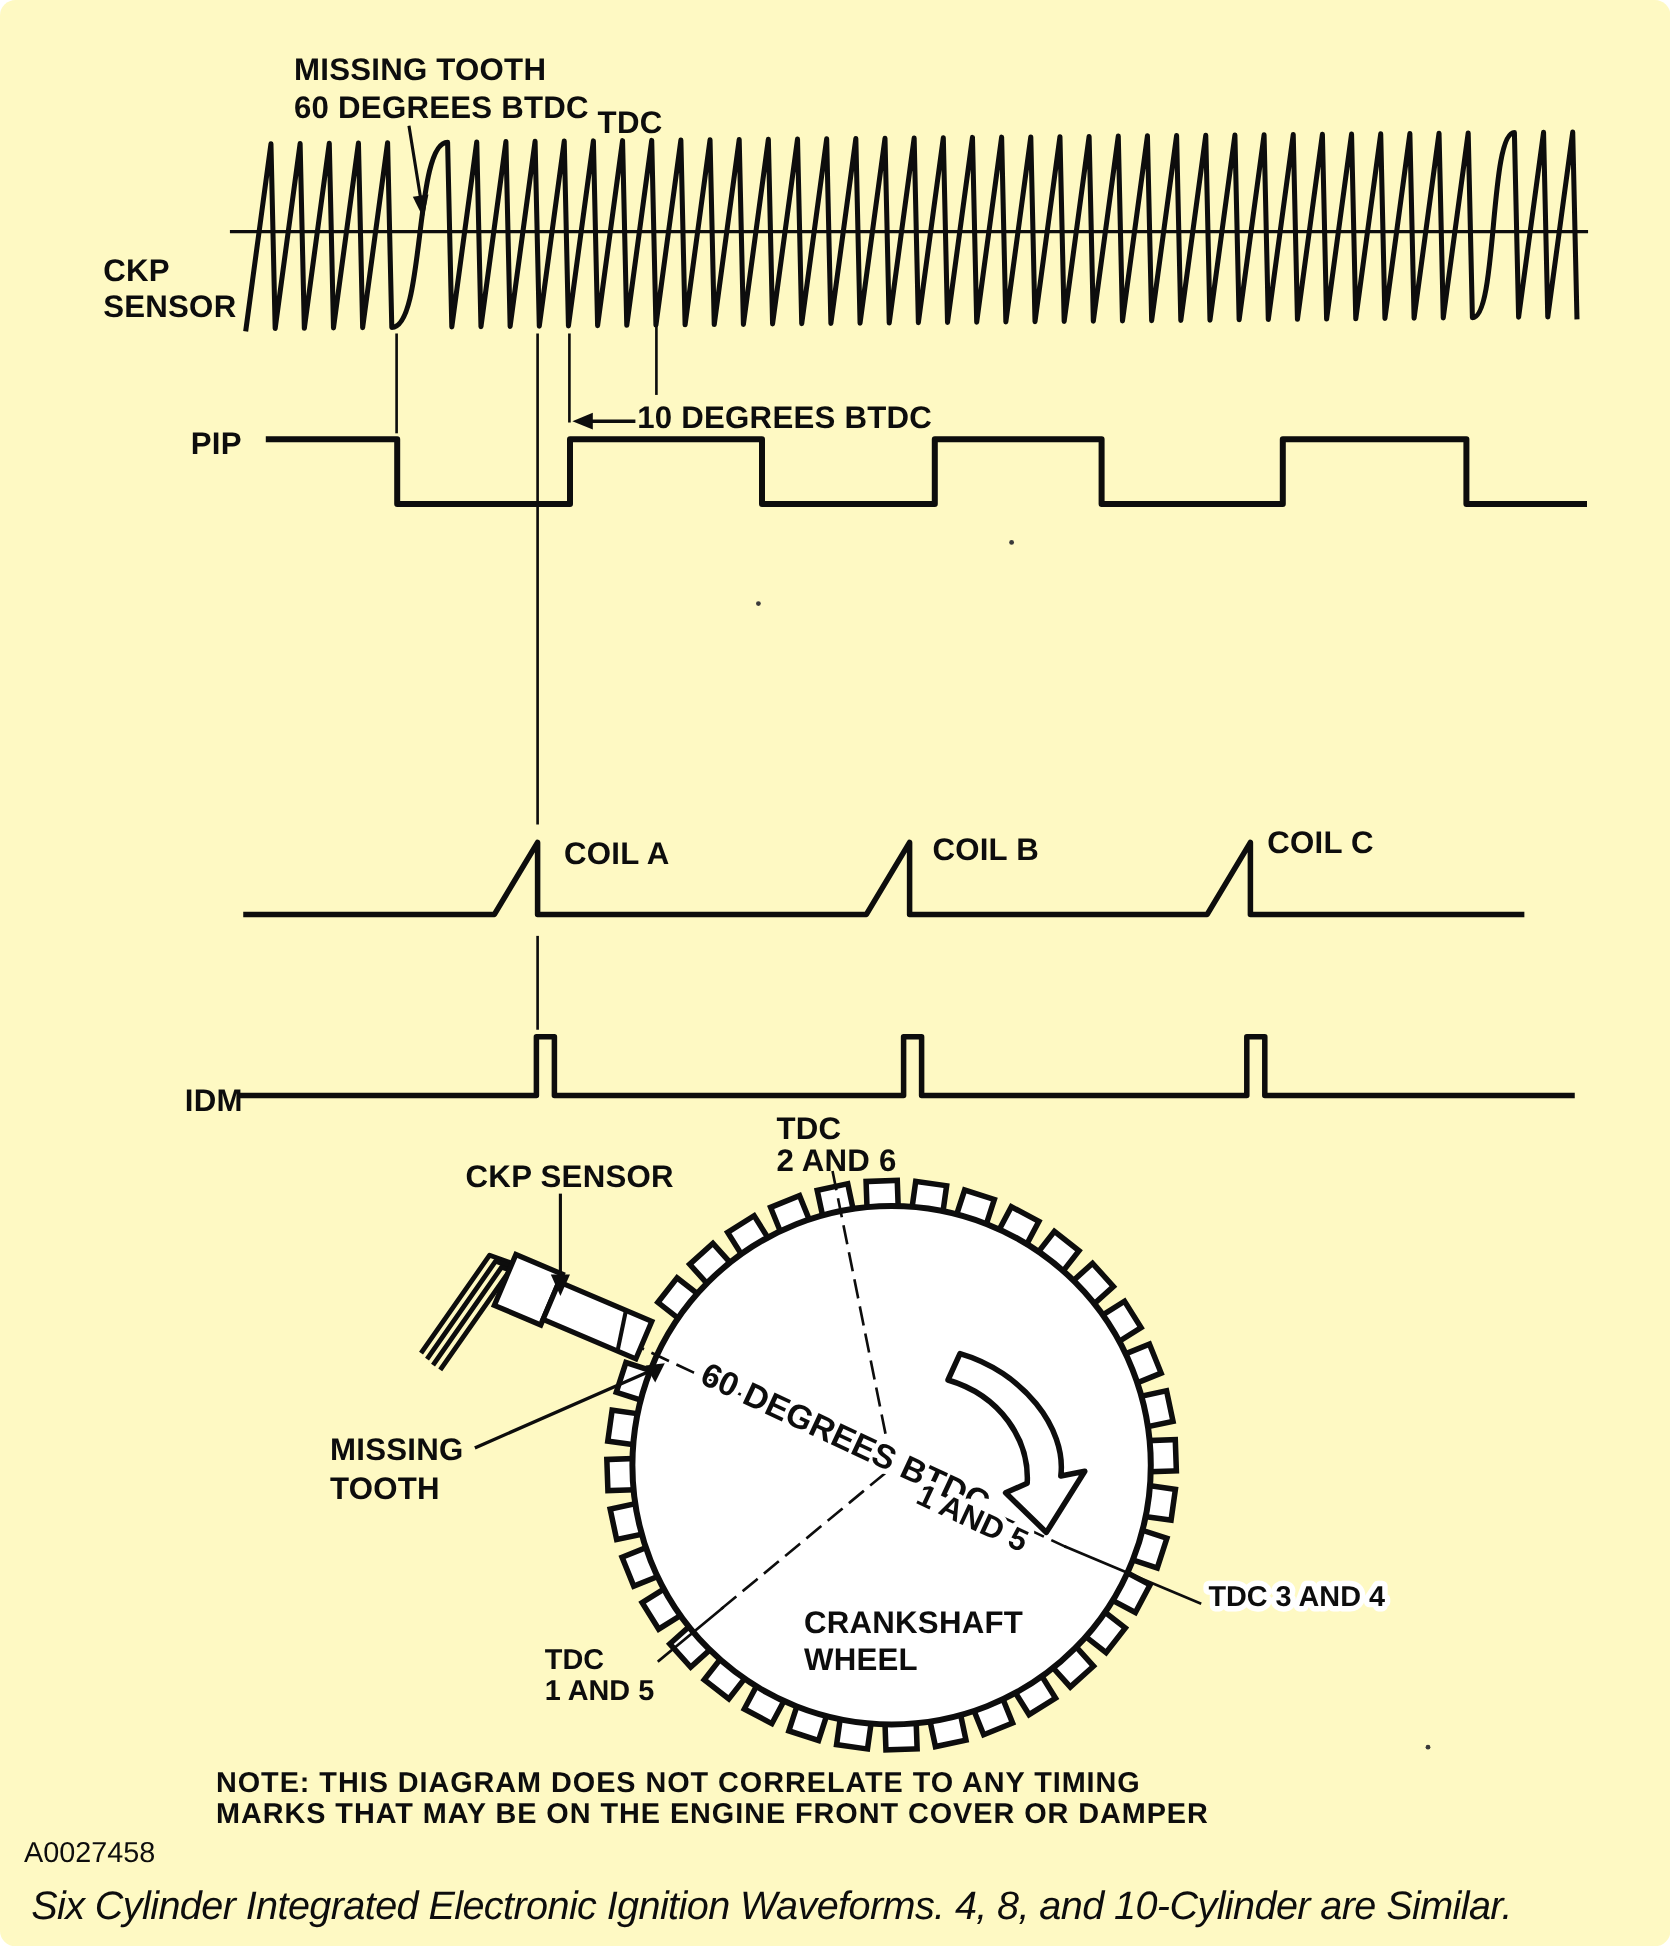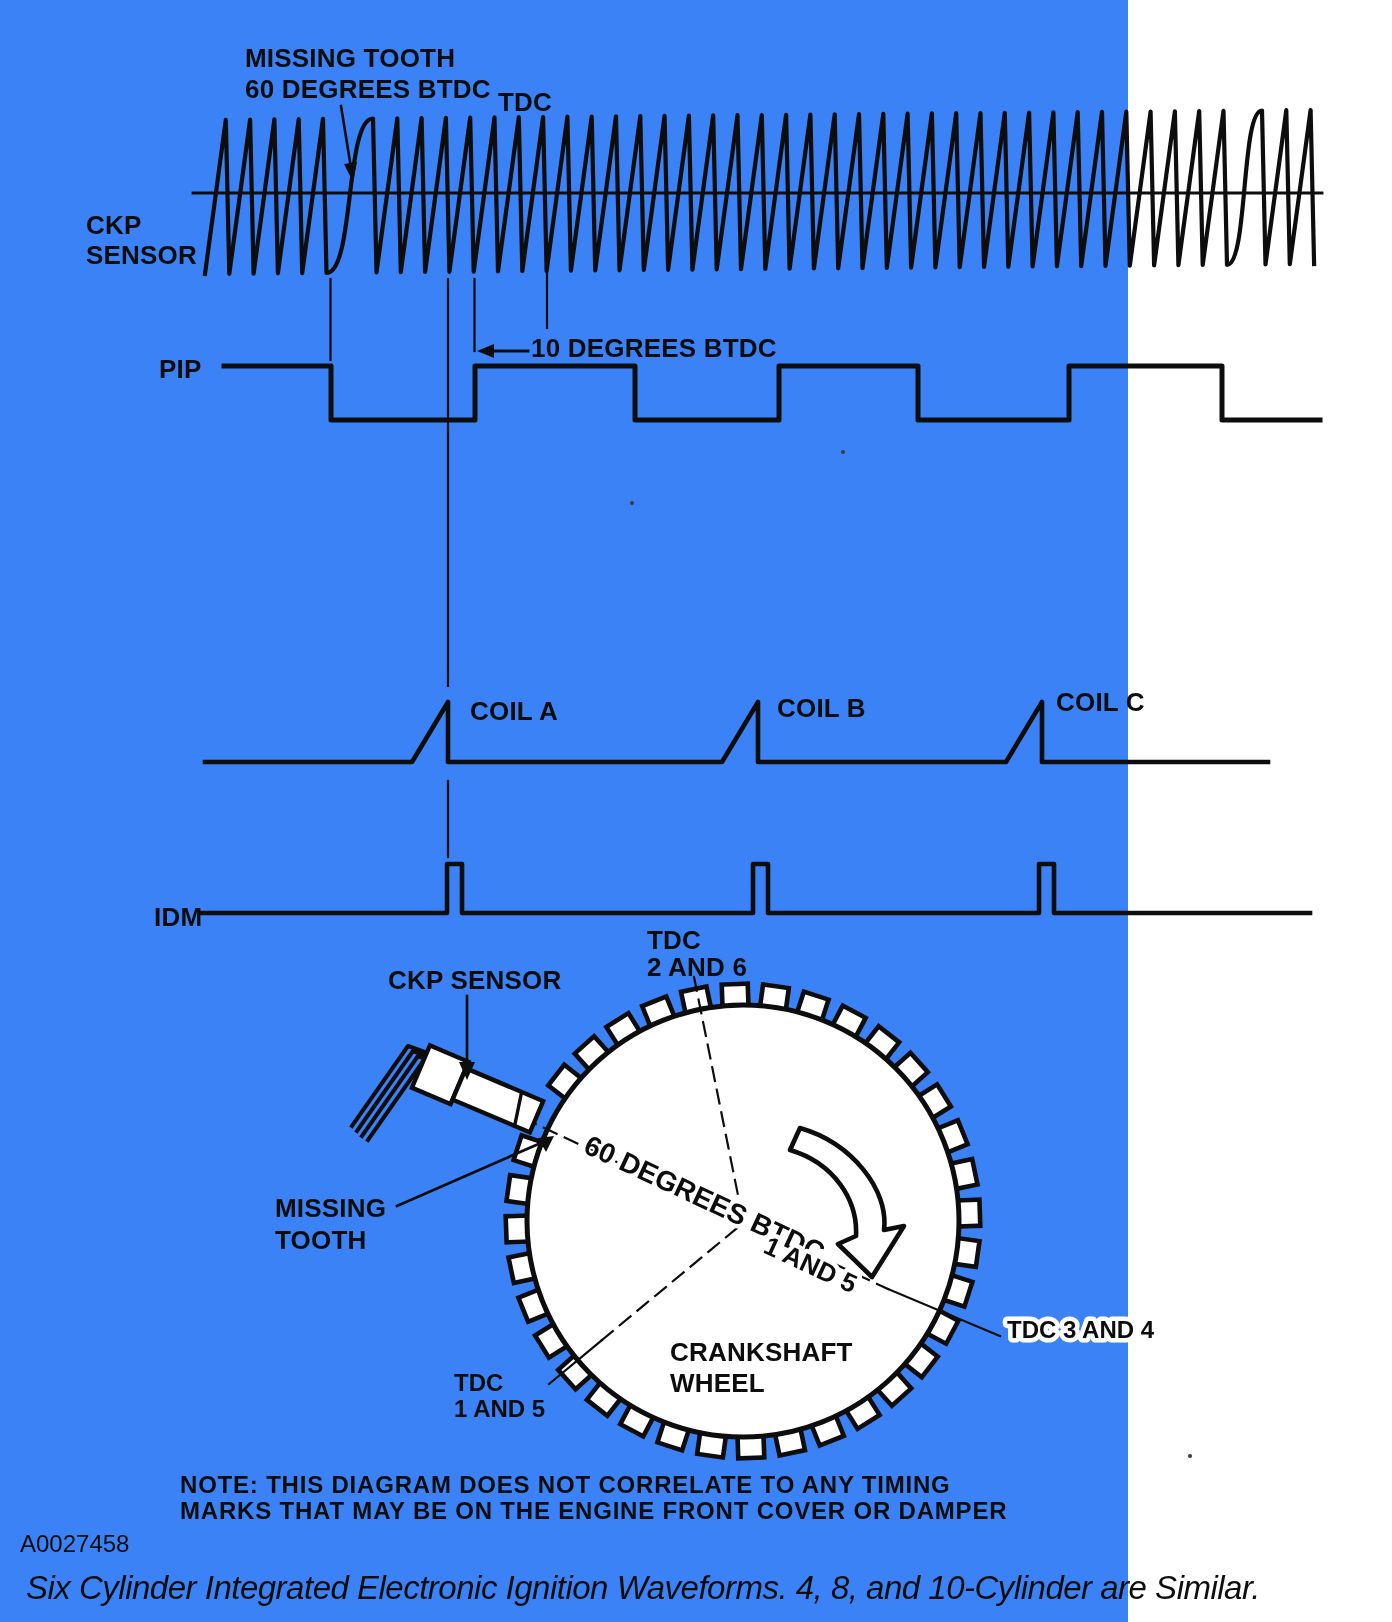--- a/index.html
+++ b/index.html
@@ -1,16 +1,16 @@
 <!DOCTYPE html>
 <html><head>
 <meta charset="utf-8">
 <style>
   html,body{margin:0;padding:0;background:#ffffff;}
-  .page{width:1128px;height:1622px;position:relative;background:#3b82f6;}
+  .page{width:1392px;height:1622px;position:relative;background:#fef9c3;border-radius:13px;}
   svg{display:block;}
   text{font-family:"Liberation Sans","DejaVu Sans",sans-serif;fill:#0d0d0d;}
   .lbl{font-size:26px;font-weight:700;letter-spacing:0.2px;}
   .lbl-sm{font-size:24px;font-weight:700;}
   .rot{font-size:28px;font-weight:700;}
   .rot-sm{font-size:26px;font-weight:700;}
   .halo{paint-order:stroke;stroke:#ffffff;stroke-width:9px;stroke-linejoin:round;}
   .note{font-size:24px;font-weight:700;letter-spacing:0.8px;}
   .figid{font-size:24px;font-weight:400;}
   .caption{font-size:33px;font-style:italic;font-weight:400;letter-spacing:-0.5px;}

